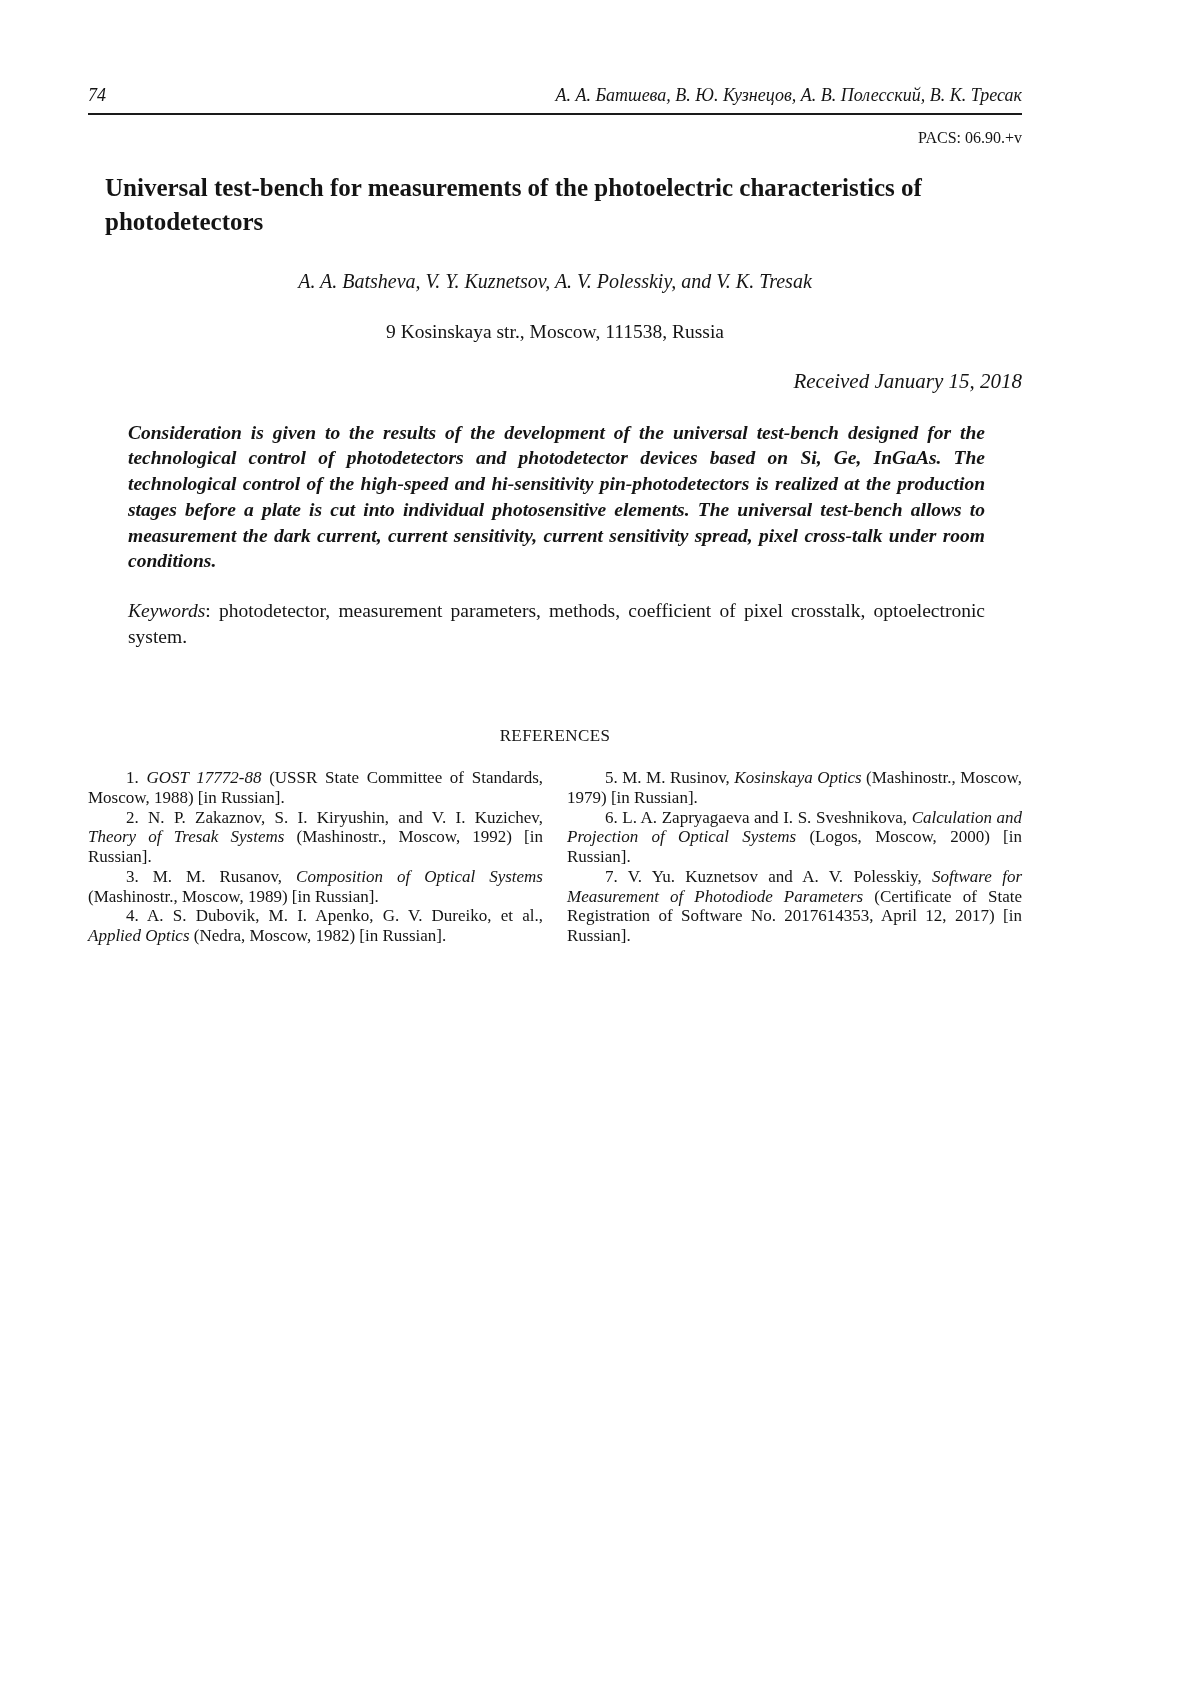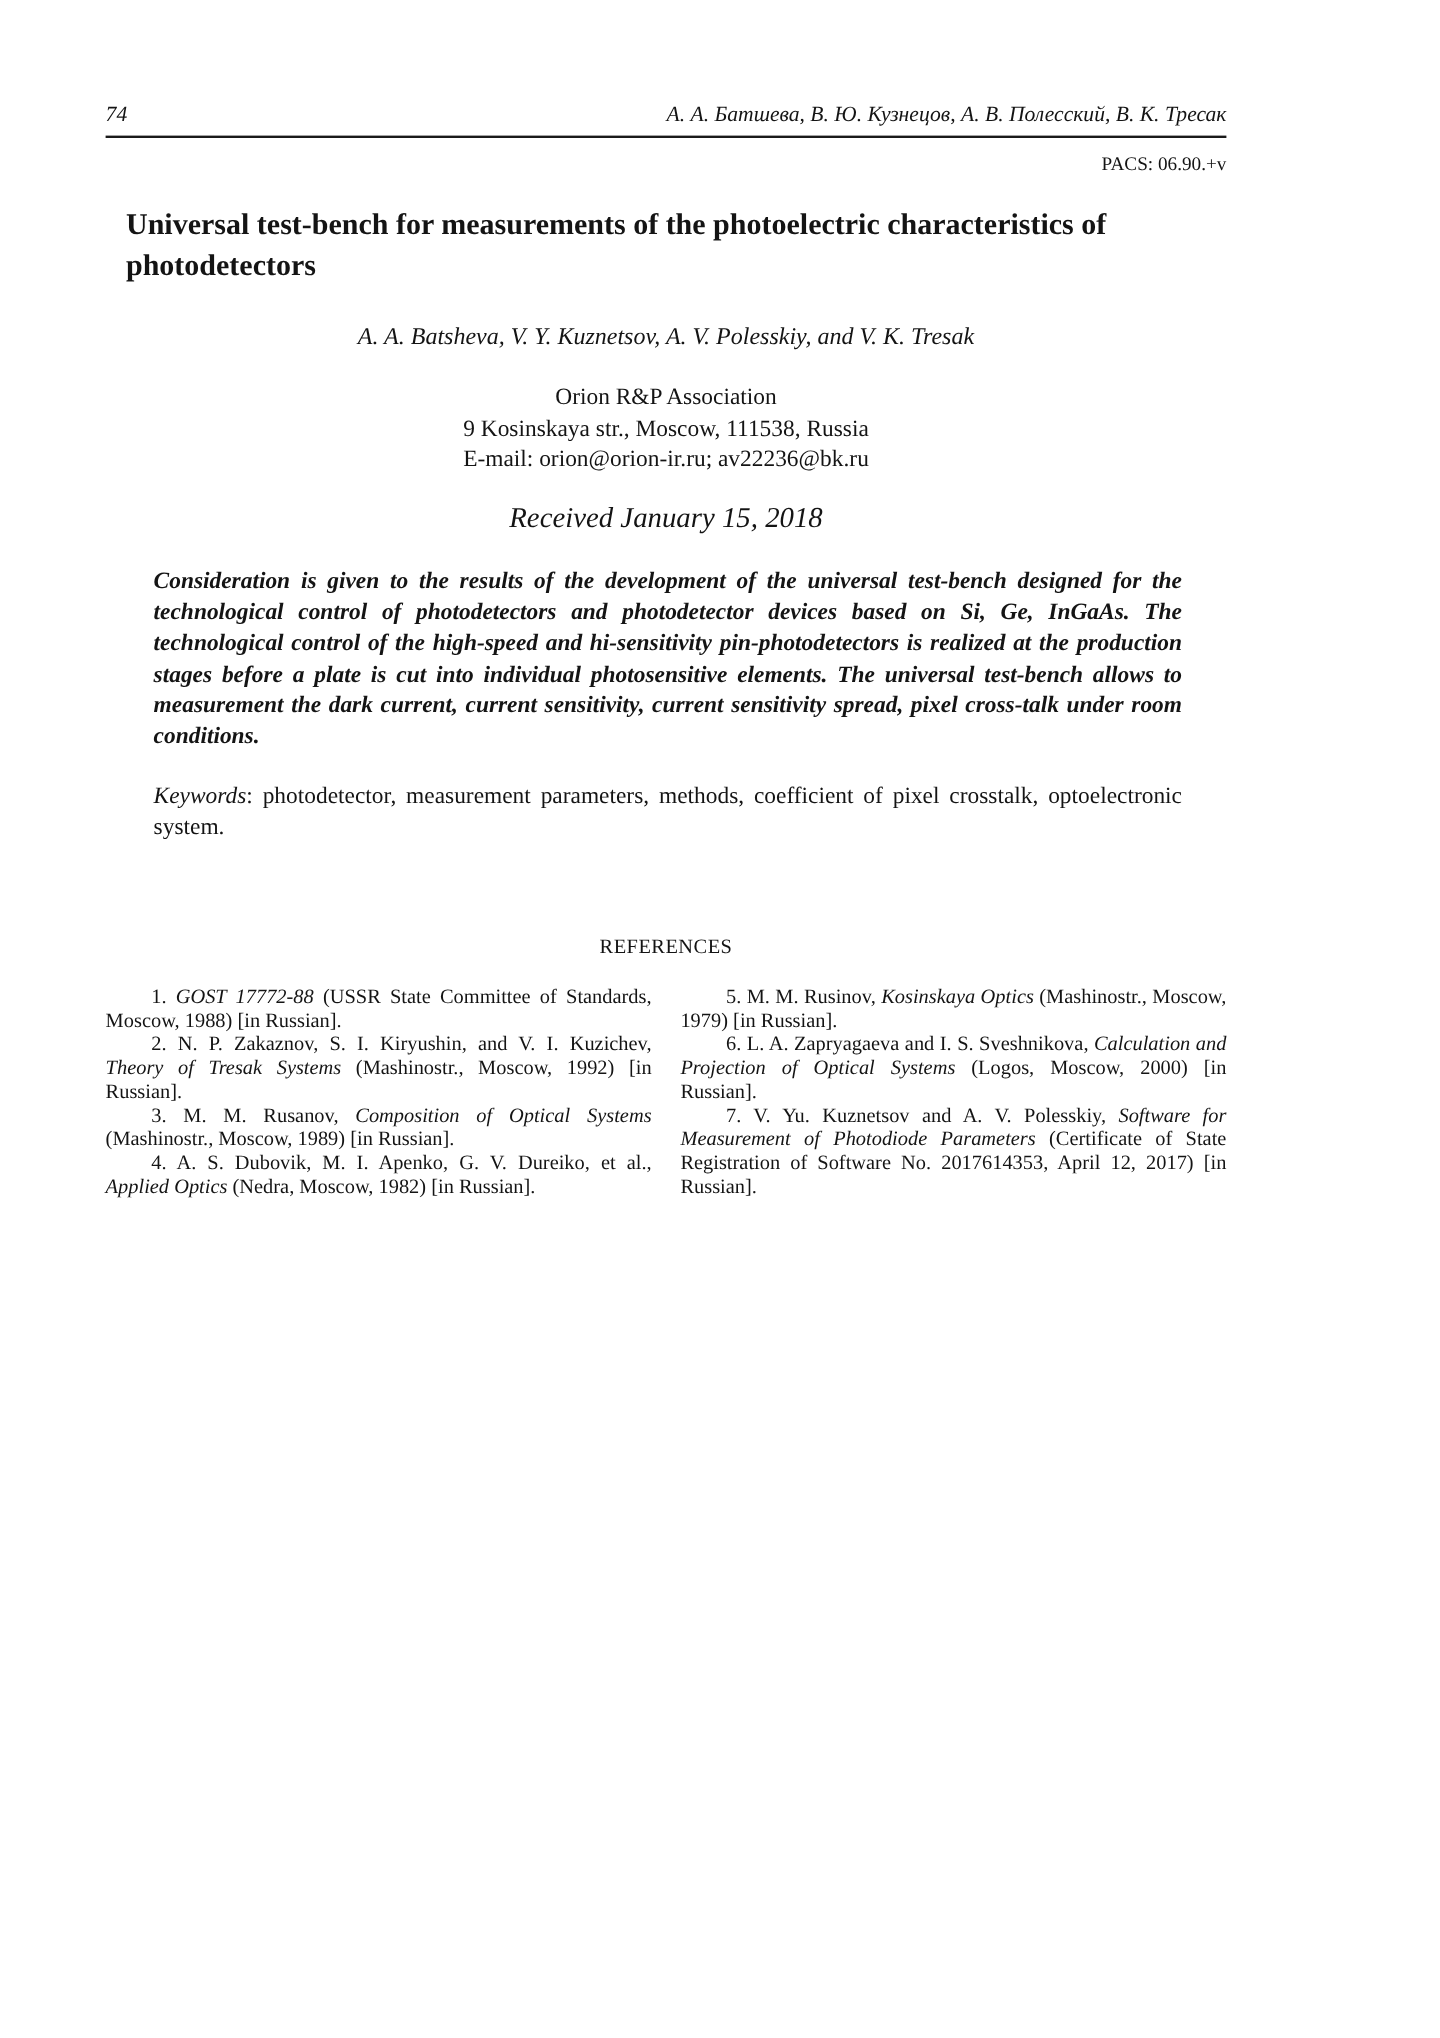--- a/index.html
+++ b/index.html
@@ -50,23 +50,23 @@
     font-size: 20px;
     margin-top: 32px;
   }
   .affiliation-block {
     text-align: center;
     font-size: 19.5px;
     line-height: 1.3;
     margin-top: 26px;
   }
   .received {
-    text-align: center;
+    text-align: right;
     font-style: italic;
-    font-size: 24px;
+    font-size: 21px;
     margin-top: 24px;
   }
   .abstract {
     font-weight: bold;
     font-style: italic;
     text-align: justify;
     font-size: 19.5px;
     line-height: 1.32;
     margin: 26px 37px 0 40px;
   }
@@ -111,23 +111,21 @@
 
     <hr class="header-rule">
 
     <div class="pacs">PACS: 06.90.+v</div>
 
     <h1 class="title">Universal test-bench for measurements of the photoelectric characteristics of photodetectors</h1>
 
     <div class="authors">A. A. Batsheva, V. Y. Kuznetsov, A. V. Polesskiy, and V. K. Tresak</div>
 
     <div class="affiliation-block">
-      <div>Orion R&amp;P Association</div>
       <div>9 Kosinskaya str., Moscow, 111538, Russia</div>
-      <div>E-mail: orion@orion-ir.ru; av22236@bk.ru</div>
     </div>
 
     <div class="received">Received January 15, 2018</div>
 
     <p class="abstract">Consideration is given to the results of the development of the universal test-bench designed for the technological control of photodetectors and photodetector devices based on Si, Ge, InGaAs. The technological control of the high-speed and hi-sensitivity pin-photodetectors is realized at the production stages before a plate is cut into individual photosensitive elements. The universal test-bench allows to measurement the dark current, current sensitivity, current sensitivity spread, pixel cross-talk under room conditions.</p>
 
     <p class="keywords">
       <span class="kw-label">Keywords</span><span>: photodetector, measurement parameters, methods, coefficient of pixel crosstalk, optoelectronic system.</span>
     </p>
 

